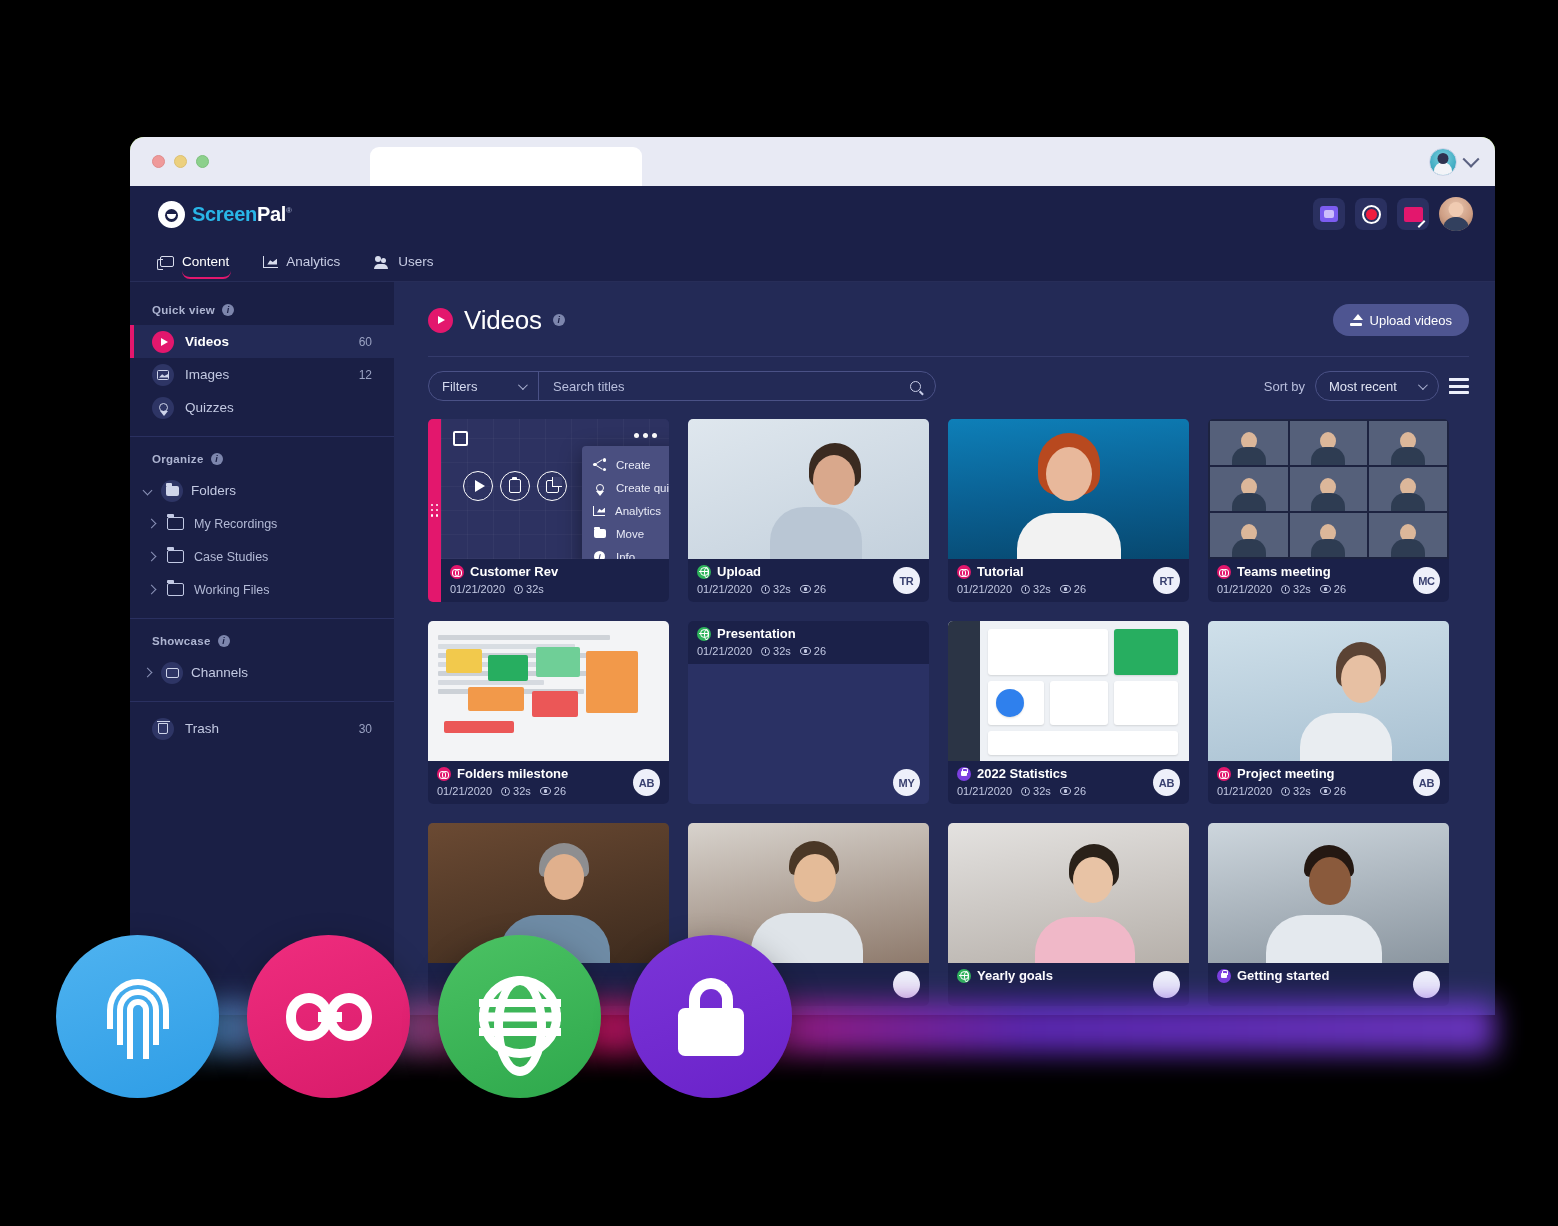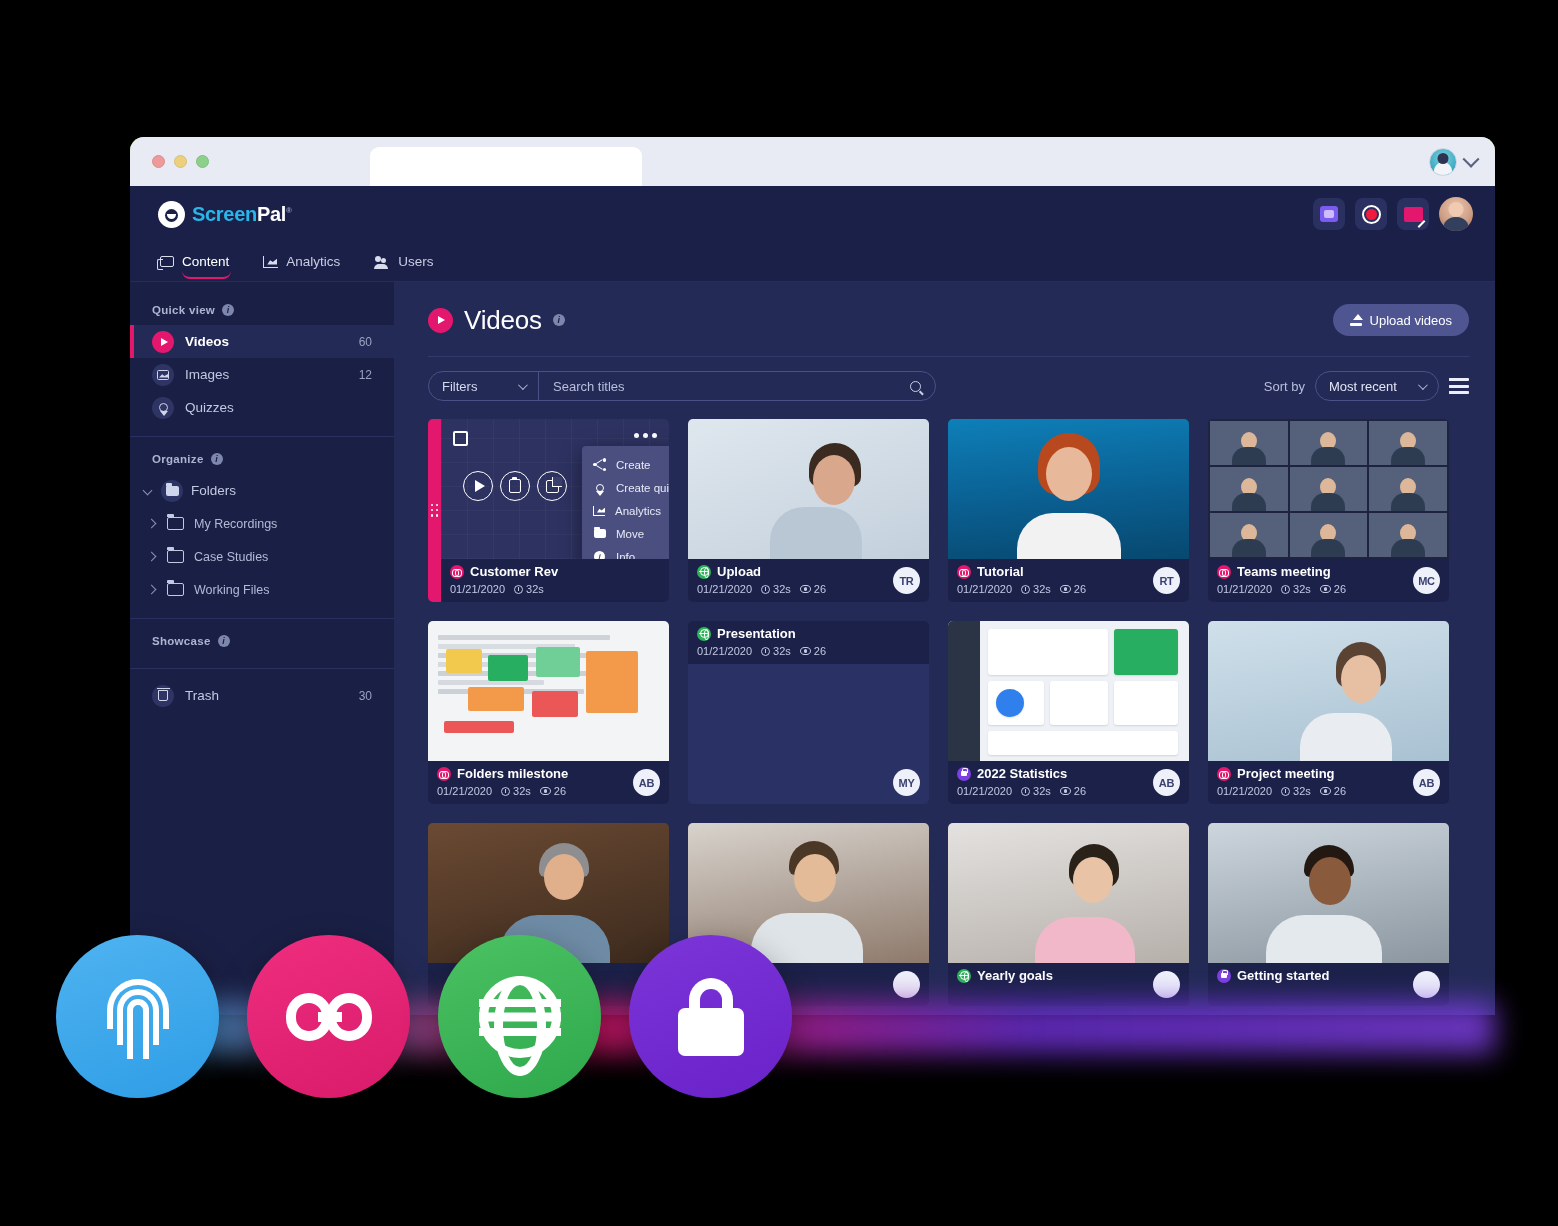--- a/index.html
+++ b/index.html
@@ -465,20 +465,27 @@
             <span class="fold-o"></span>
             <span>Working Files</span>
           </div>
 
           <div class="divider"></div>
 
           <div class="sec-title">
             <span>Showcase</span>
             <span class="info-dot">i</span>
           </div>
+          <div class="srow" style="padding-left:14px;gap:8px;">
+            <span class="carr"></span>
+            <span class="sico">
+                <span class="ic-chan"></span>
+              </span>
+            <span>Channels</span>
+          </div>
 
           <div class="divider"></div>
 
           <div class="srow" style="margin-top:10px;">
             <span class="sico">
                 <span class="ic-trash"></span>
               </span>
             <span>Trash</span>
             <span class="cnt">30</span>
           </div>

